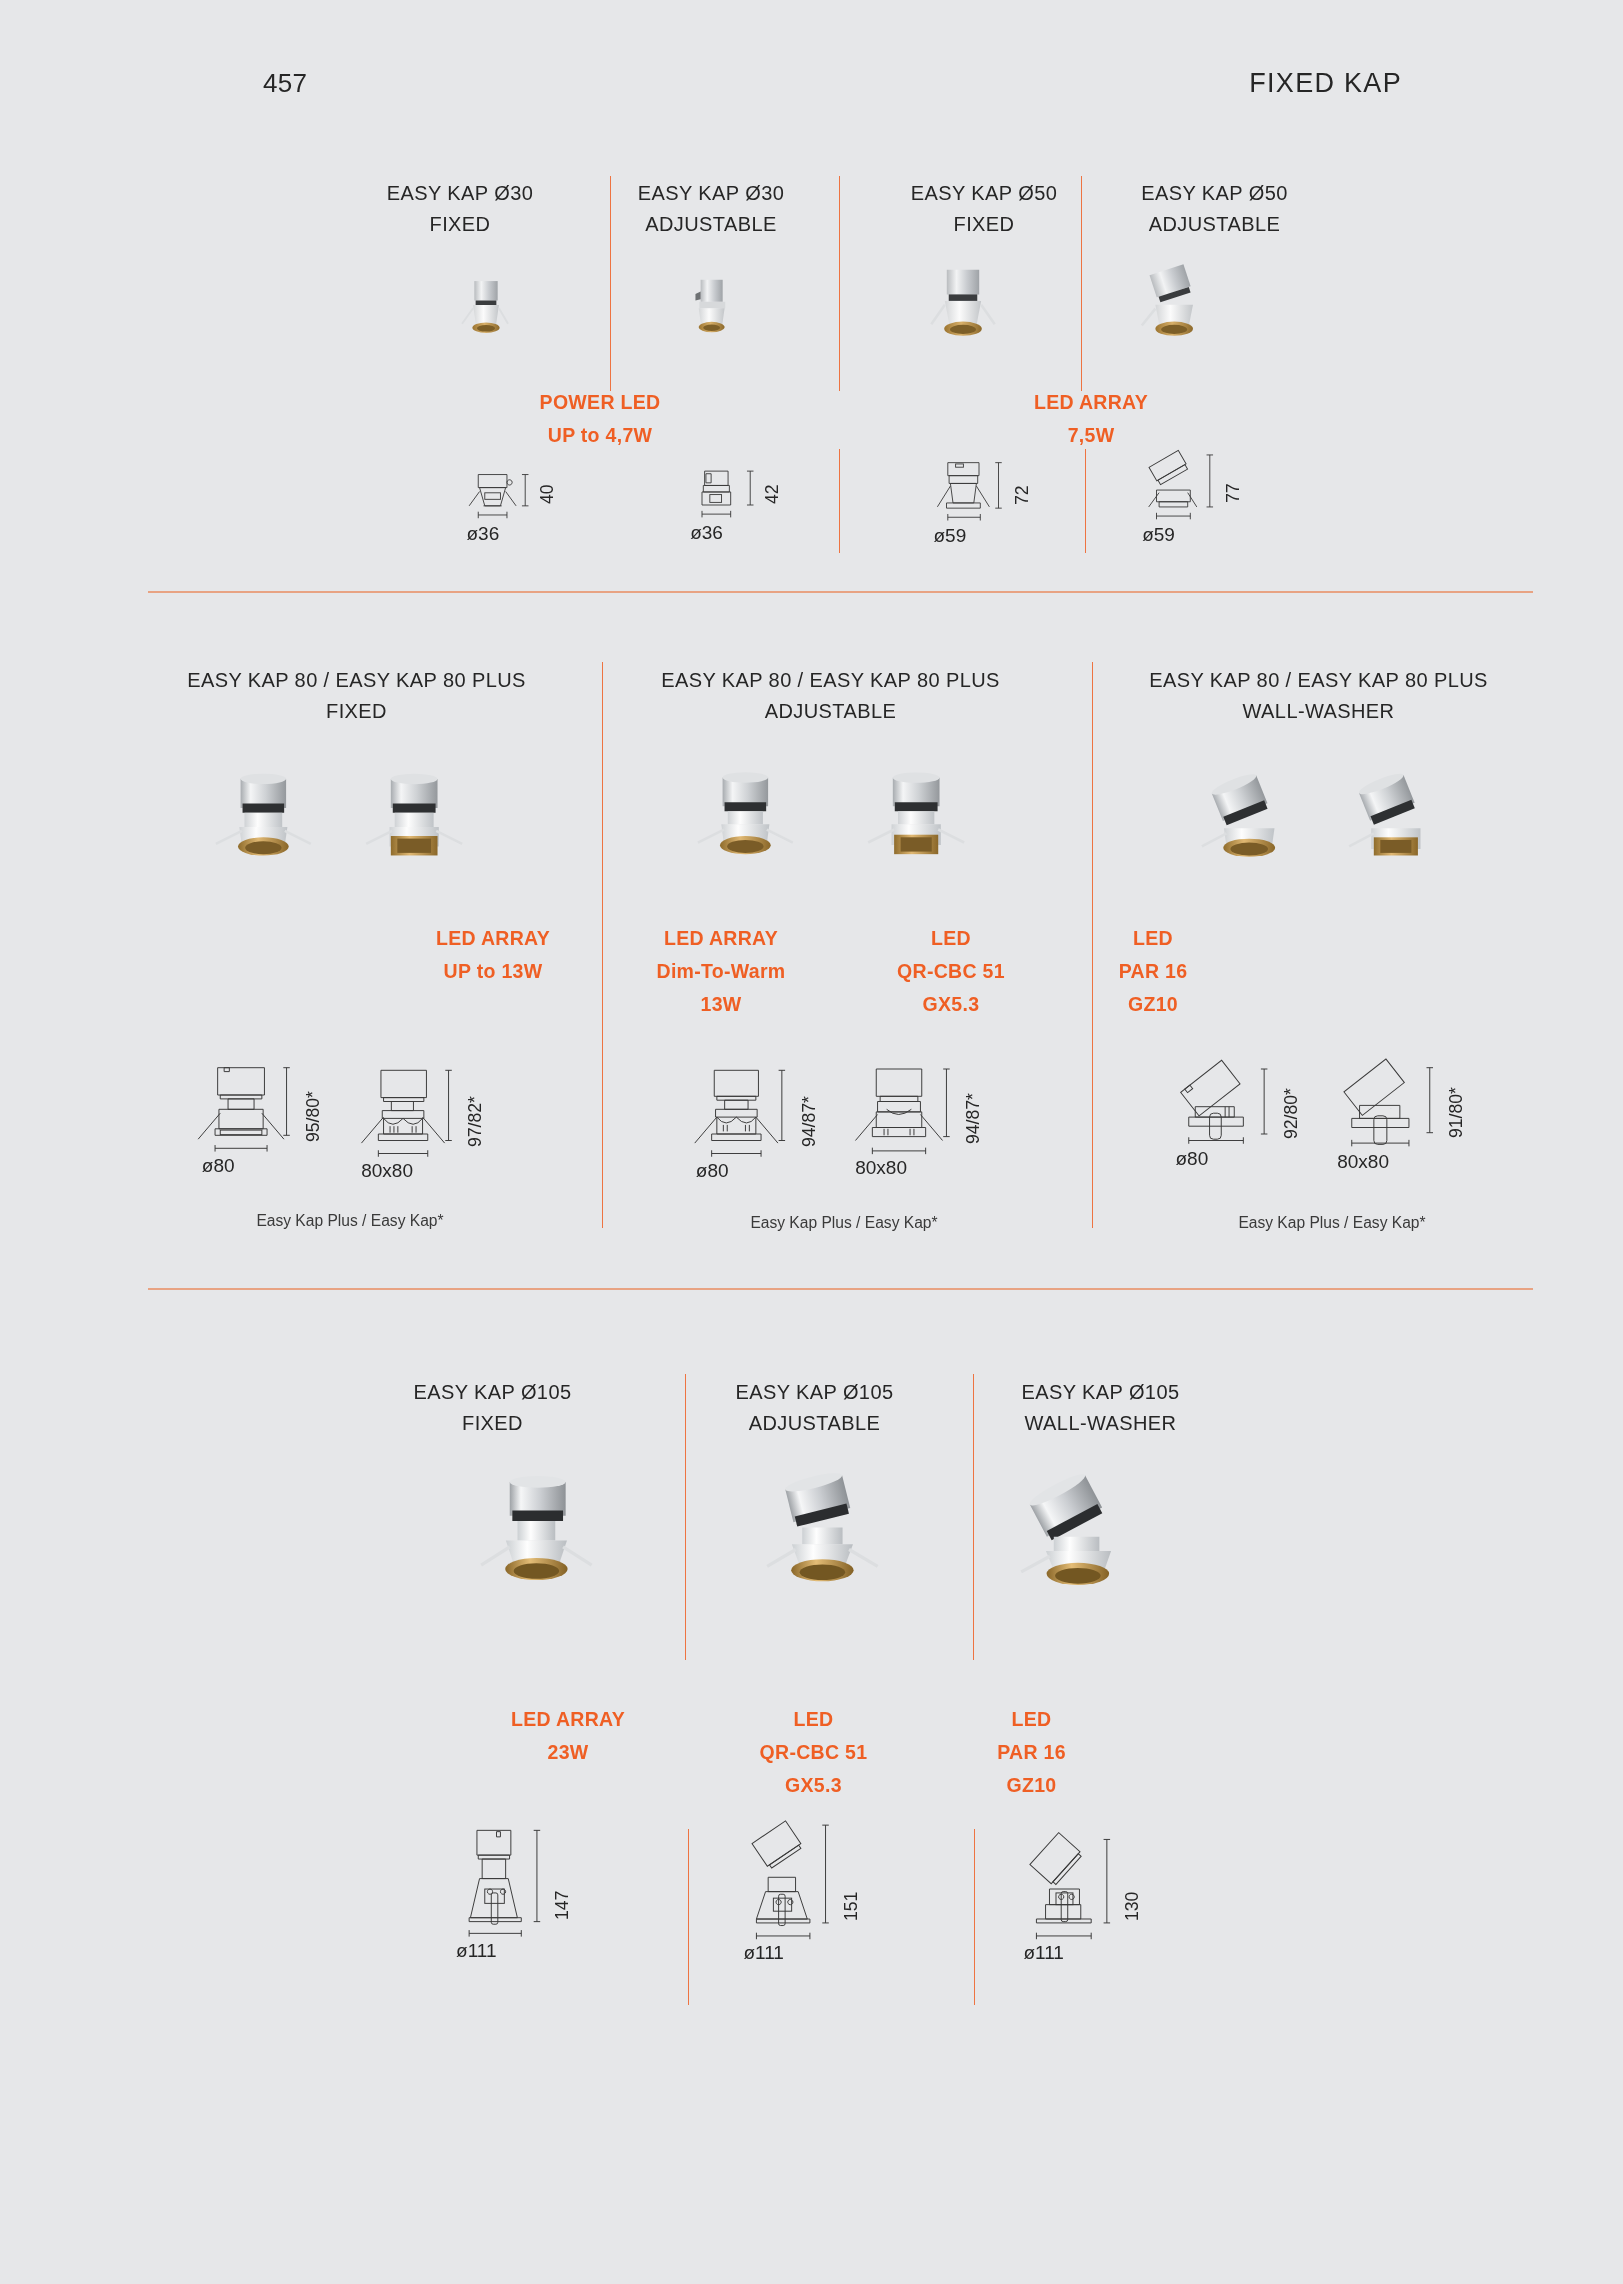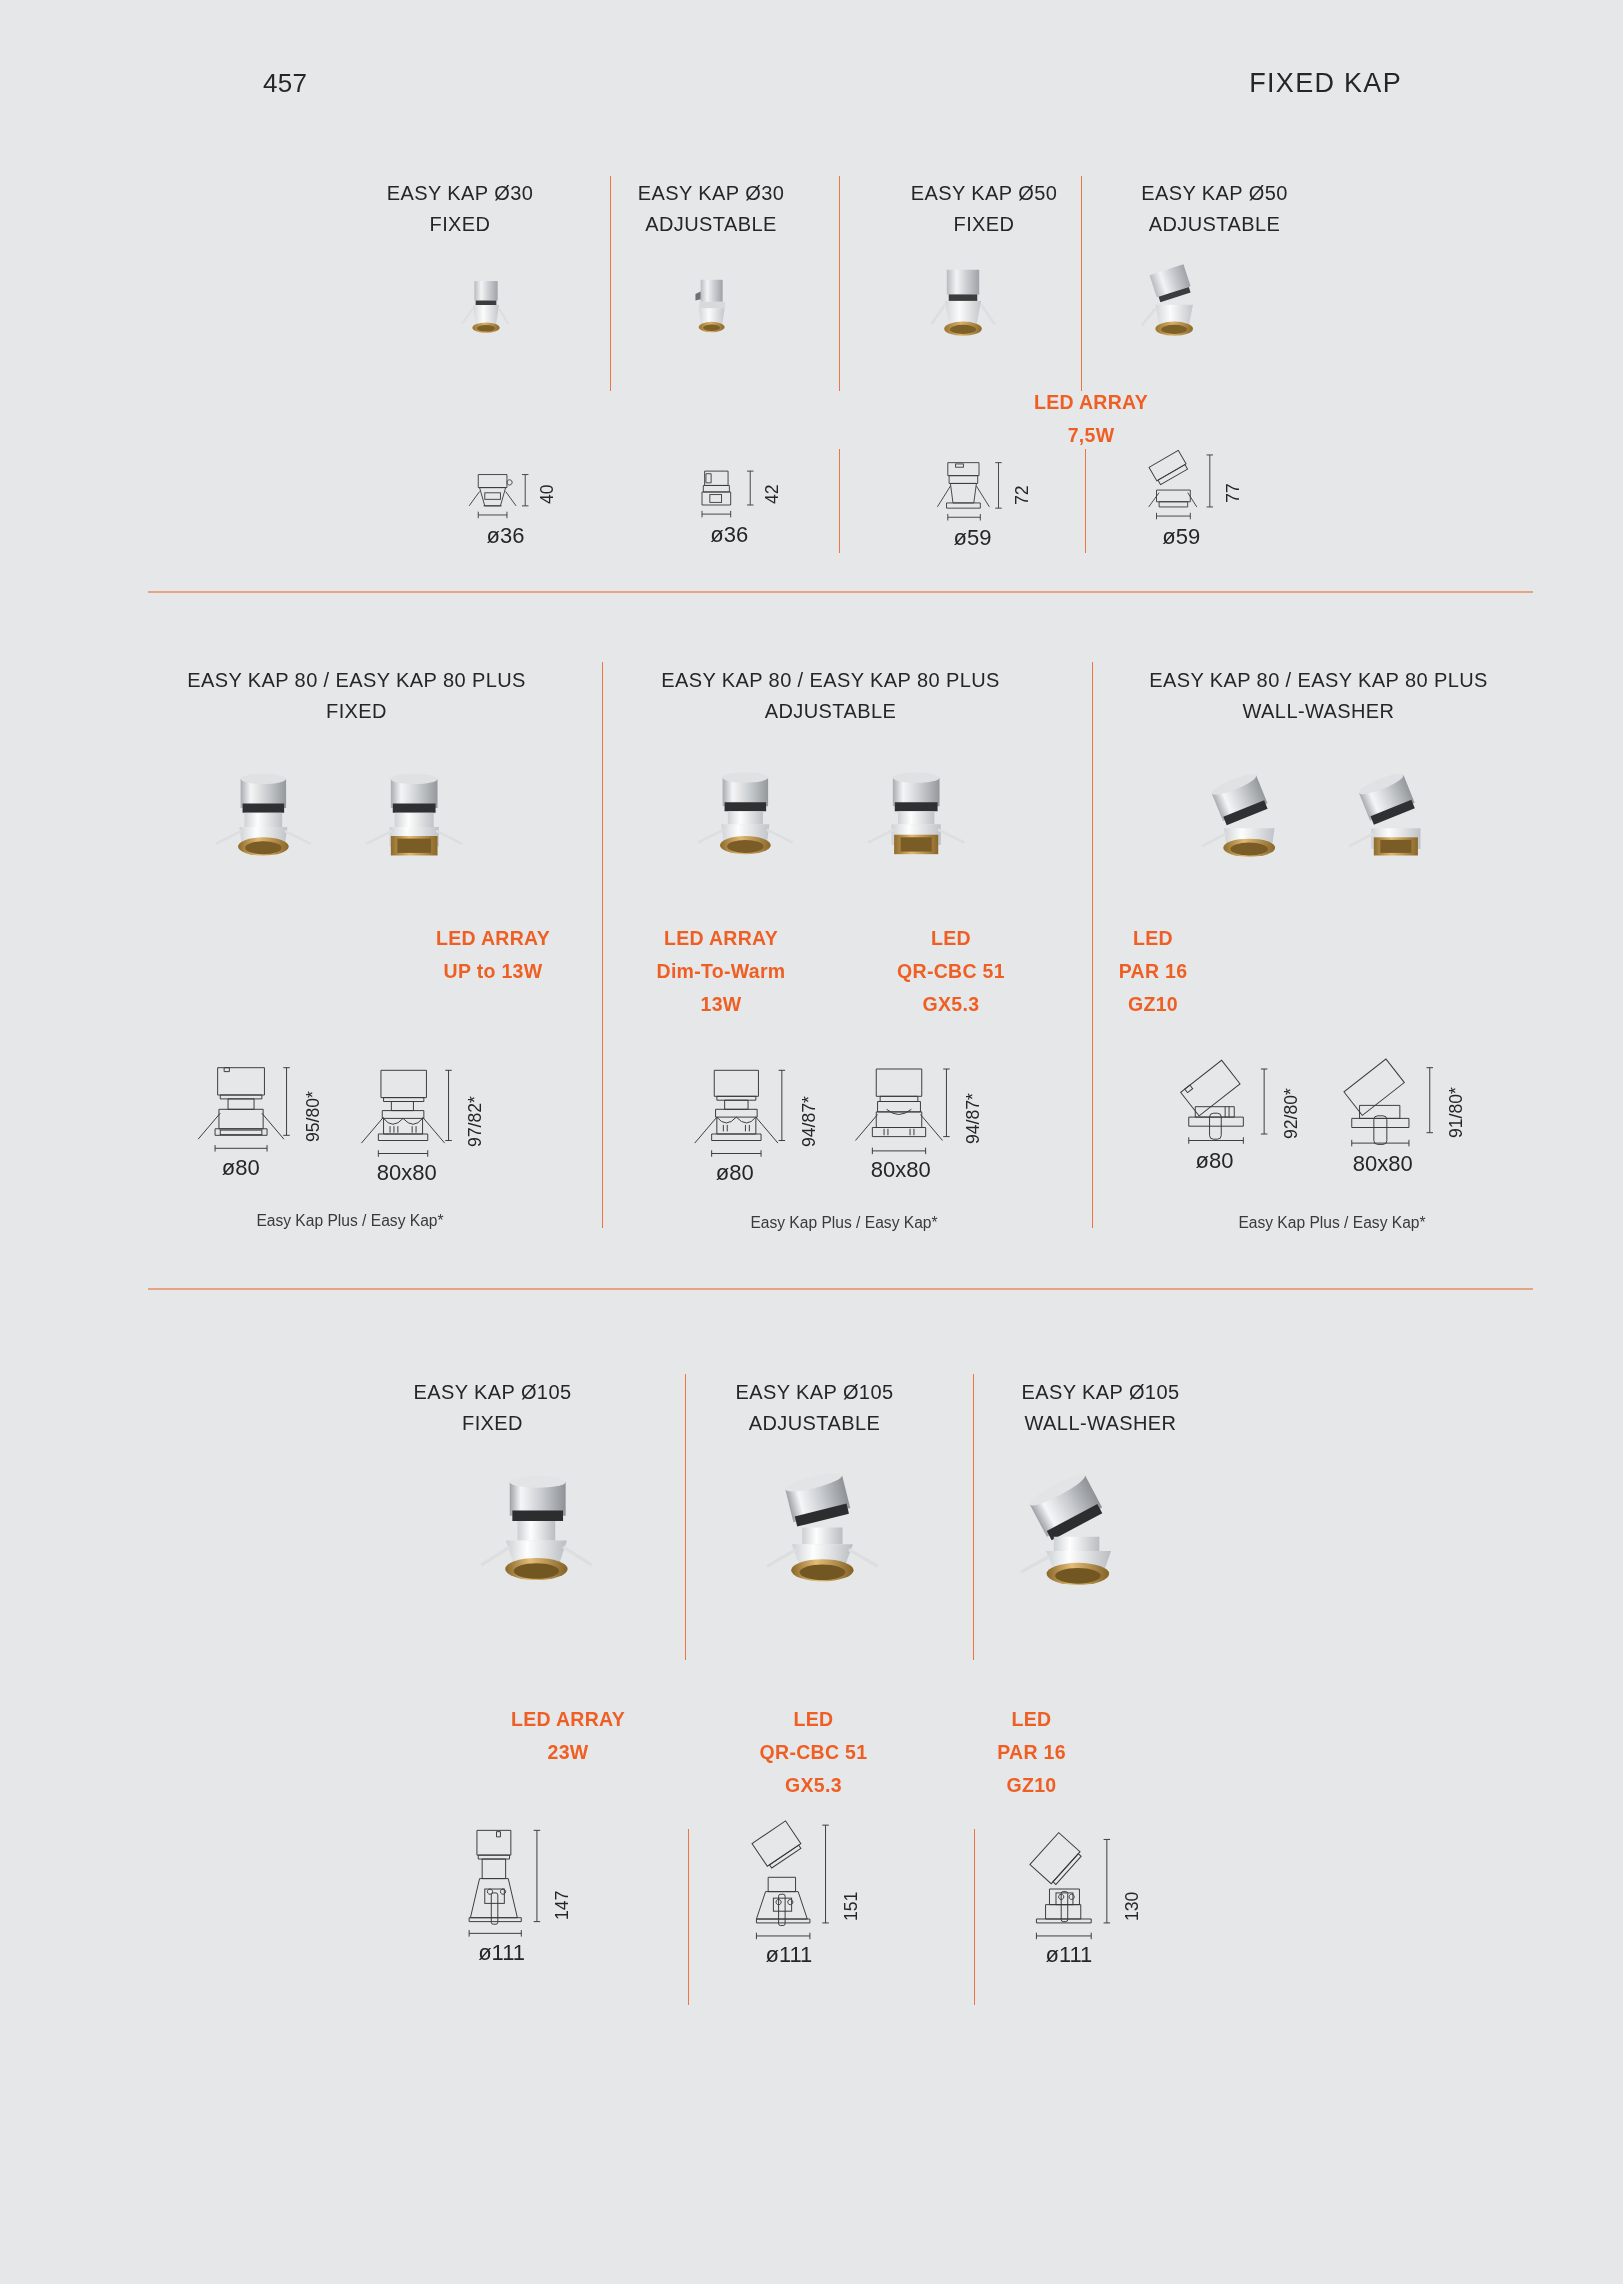--- a/index.html
+++ b/index.html
@@ -33,21 +33,21 @@
     font-weight: bold; color: #ef5f24; letter-spacing: 0.3px; white-space: nowrap;
   }
   .caption {
     position: absolute; text-align: center; font-size: 15.6px; color: #3a3a3a; white-space: nowrap;
   }
 
   
   .dim { position: absolute; }
   .dim svg { display: block; overflow: visible; }
   .dim-w {
-    position: absolute; text-align: center; font-size: 22px; color: #262626; white-space: nowrap;
+    position: absolute; font-size: 19px; color: #262626; white-space: nowrap;
   }
   .dim-h {
     position: absolute; font-size: 17.6px; color: #262626; white-space: nowrap;
     transform: rotate(-90deg); transform-origin: left top;
   }
 
   
   .photo { position: absolute; }
   .photo .pw { position: absolute; left: 0; top: 0; width: 100%; height: 100%; }
 </style>
@@ -143,20 +143,24 @@
           <path d="M30 10 h55 v36 h-55 z" fill="url(#s1a)"></path>
           <path d="M33 46 h49 v9 h-49 z" fill="#3a3c3e"></path>
         </g>
         <path d="M28 66 h58 l-7 36 h-44 z" fill="url(#w1a)"></path>
         <ellipse cx="57" cy="103" rx="29" ry="11" fill="url(#g1a)"></ellipse>
         <ellipse cx="57" cy="104" rx="20" ry="7" fill="#7d5f28"></ellipse>
         <path d="M28 72 L7 98" stroke="#dcdee0" stroke-width="4" fill="none"></path>
       </svg>
     </div>
 
+    <div class="spec" style="left:465px;top:371px;width:260px;">
+      <div>POWER LED</div>
+      <div>UP to 4,7W</div>
+    </div>
     <div class="spec" style="left:956px;top:371px;width:260px;">
       <div>LED ARRAY</div>
       <div>7,5W</div>
     </div>
 
     <div class="vdiv" style="left:834px;top:434px;height:104px;"></div>
     <div class="vdiv" style="left:1080px;top:434px;height:104px;"></div>
 
     <div class="dim" style="left:455px;top:449px;width:150px;height:85px;">
       <svg width="150" height="85" viewBox="0 0 230 130">

